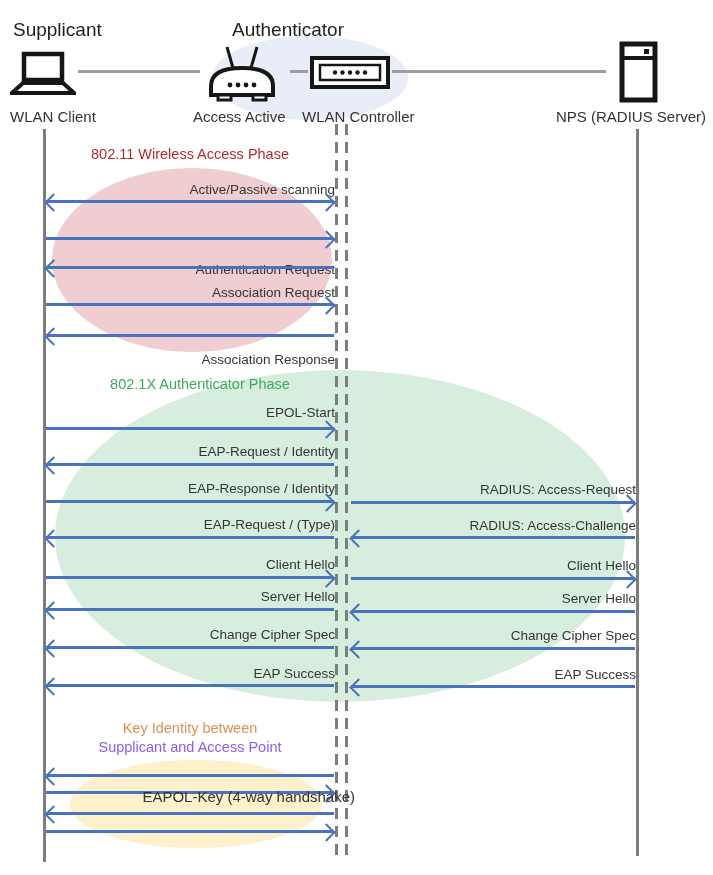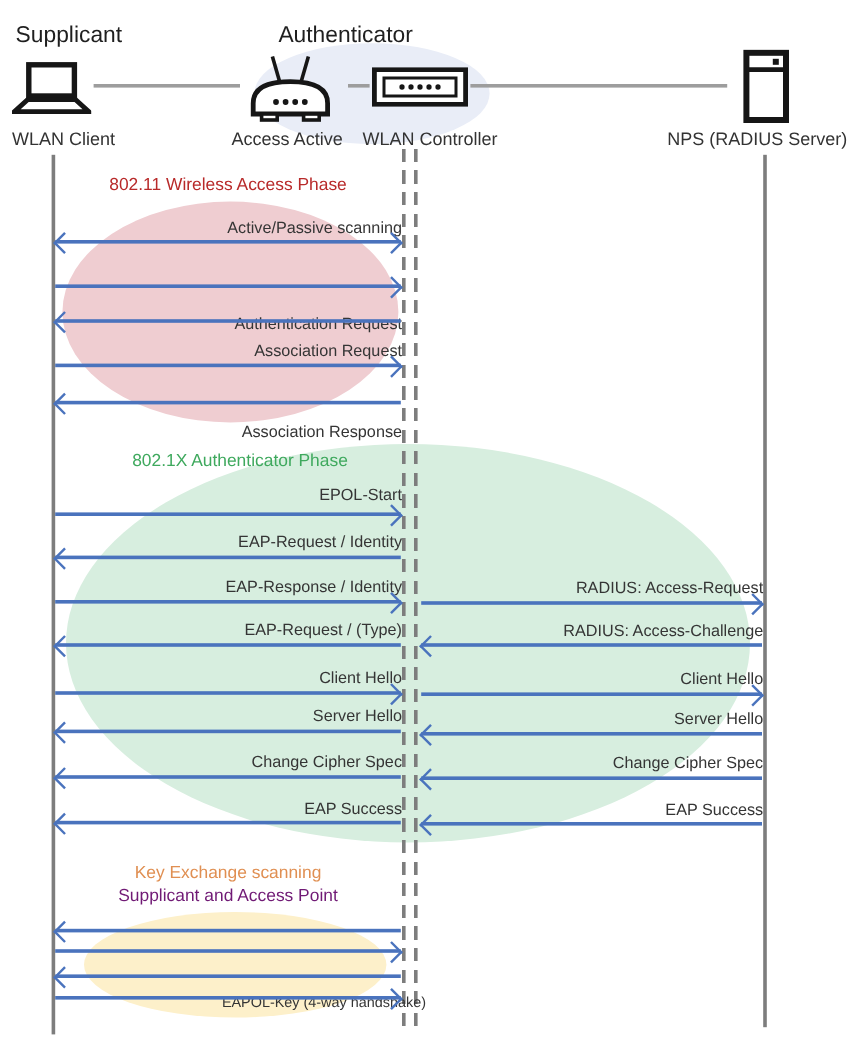--- a/index.html
+++ b/index.html
@@ -102,22 +102,22 @@
     </svg>
   </div>
 
   <div class="node-label" style="left:10px;top:108px;">WLAN Client</div>
   <div class="node-label centered" style="left:193px;top:108px;width:100px;">Access Active</div>
   <div class="node-label centered" style="left:302px;top:108px;width:120px;">WLAN Controller</div>
   <div class="node-label" style="left:540px;top:108px;width:166px;text-align:right;">NPS (RADIUS Server)</div>
 
   <div class="phase-label" style="left:45px;top:146px;width:290px;color:#b82a2a;">802.11 Wireless Access Phase</div>
   <div class="phase-label" style="left:55px;top:376px;width:290px;color:#3fa95e;">802.1X Authenticator Phase</div>
-  <div class="phase-label" style="left:45px;top:720px;width:290px;color:#e08f52;">Key Exchange scanning</div>
-  <div class="phase-label" style="left:45px;top:739px;width:290px;color:#701a75;">Supplicant and Access Point</div>
+  <div class="phase-label" style="left:45px;top:720px;width:290px;color:#e08f52;">Key Identity between</div>
+  <div class="phase-label" style="left:45px;top:739px;width:290px;color:#8b5cf6;">Supplicant and Access Point</div>
 
   <div class="msg-label" style="left:45px;top:182px;width:290px;">Active/Passive scanning</div>
   <div class="arrow both" style="left:45px;top:200px;width:290px;">
       <i class="shaft"></i>
     </div>
 
   <div class="msg-label" style="left:45px;top:218px;width:290px;margin-top:44px;">Authentication Request</div>
   <div class="arrow right" style="left:45px;top:237px;width:290px;">
       <i class="shaft"></i>
     </div>
@@ -205,21 +205,21 @@
   <div class="arrow left" style="left:350px;top:685px;width:286px;">
       <i class="shaft"></i>
     </div>
 
   <div class="arrow left" style="left:45px;top:774px;width:290px;">
       <i class="shaft"></i>
     </div>
   <div class="arrow right" style="left:45px;top:791px;width:290px;">
       <i class="shaft"></i>
     </div>
-  <div class="msg-label" style="left:45px;top:828px;width:310px;font-size:12px;">EAPOL-Key (4-way handshake)</div>
+  <div class="msg-label" style="left:45px;top:788px;width:310px;font-size:15px;">EAPOL-Key (4-way handshake)</div>
   <div class="arrow left" style="left:45px;top:812px;width:290px;">
       <i class="shaft"></i>
     </div>
   <div class="arrow right" style="left:45px;top:830px;width:290px;">
       <i class="shaft"></i>
     </div>
 
 </div>
 
 </body></html>

